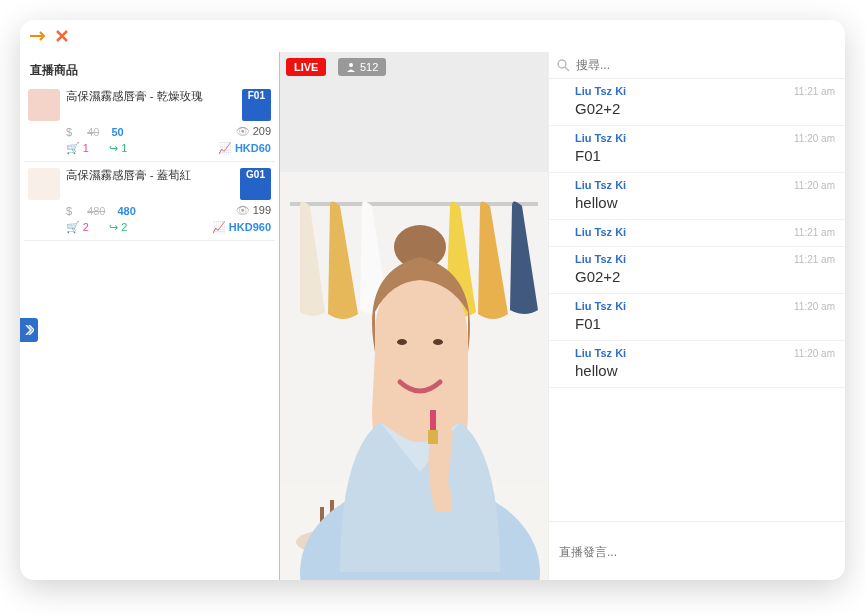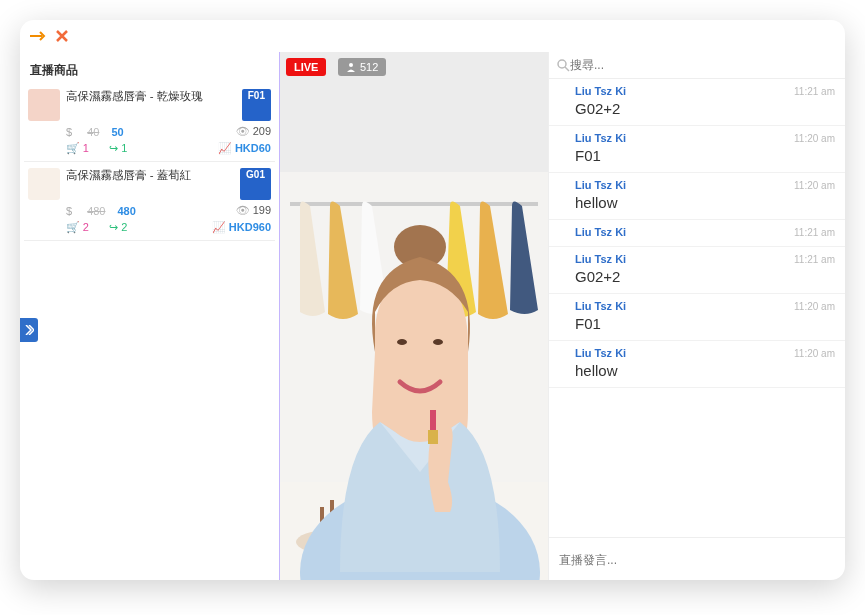--- a/index.html
+++ b/index.html
@@ -24,29 +24,29 @@
 .p-row3{display:flex;gap:20px;padding:4px 0 0 38px;align-items:center;font-size:11px}
 .cart{color:#e44a9c}
 .share{color:#2bbf7a}
 .rev{color:#2f8de4;font-weight:700;margin-left:auto}
 .muted-i{color:#aaa;margin-right:3px}
 .mid{flex:0 0 268px;background:#d9d9d9;position:relative;overflow:hidden}
 .live-tag{position:absolute;top:6px;left:6px;background:#e11;color:#fff;font-weight:700;font-size:11px;padding:3px 8px;border-radius:3px;z-index:5}
 .viewers{position:absolute;top:6px;left:58px;background:rgba(0,0,0,.35);color:#fff;font-size:11px;padding:3px 8px;border-radius:3px;z-index:5;display:flex;gap:4px;align-items:center}
 .scene{position:absolute;inset:0}
 .right{flex:1;display:flex;flex-direction:column;border-left:1px solid #eee;min-width:0}
-.search{padding:6px 8px;border-bottom:1px solid #eee;display:flex;align-items:center;}
+.search{padding:6px 8px;border-bottom:1px solid #eee;display:flex;align-items:center;gap:6px}
 .search input{border:none;outline:none;font-size:12px;flex:1;color:#444}
 .chat{flex:1;overflow:auto;font-size:11.5px}
 .msg{padding:6px 10px 8px 26px;border-bottom:1px solid #f1f1f1}
 .msg-h{display:flex;justify-content:space-between;align-items:baseline}
 .user{color:#2f6ec9;font-weight:700;font-size:11px}
 .time{color:#bbb;font-size:10px}
 .msg-b{color:#333;padding-top:3px;font-size:15px}
-.send{padding:12px 10px;border-top:1px solid #eee}
+.send{padding:20px 10px;border-top:1px solid #eee}
 .send input{border:none;outline:none;font-size:12px;width:100%;color:#444}
 .collapse-arrow{position:absolute;left:0;top:298px;width:18px;height:24px;background:#2f6ec9;color:#fff;display:flex;align-items:center;justify-content:center;font-size:11px;border-radius:0 3px 3px 0;z-index:20;cursor:pointer}
 
 .rack-bar{fill:#ccc}
 </style>
 </head>
 <body>
 
 <div class="win">
   <div class="collapse-arrow">

